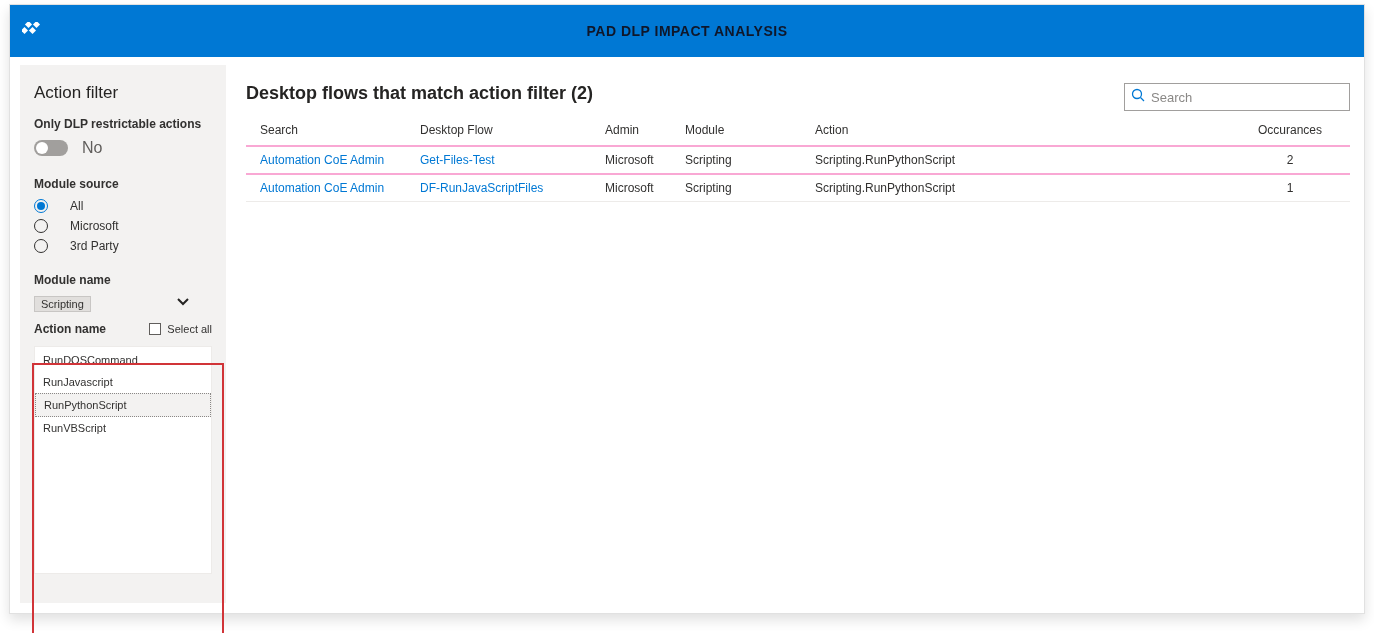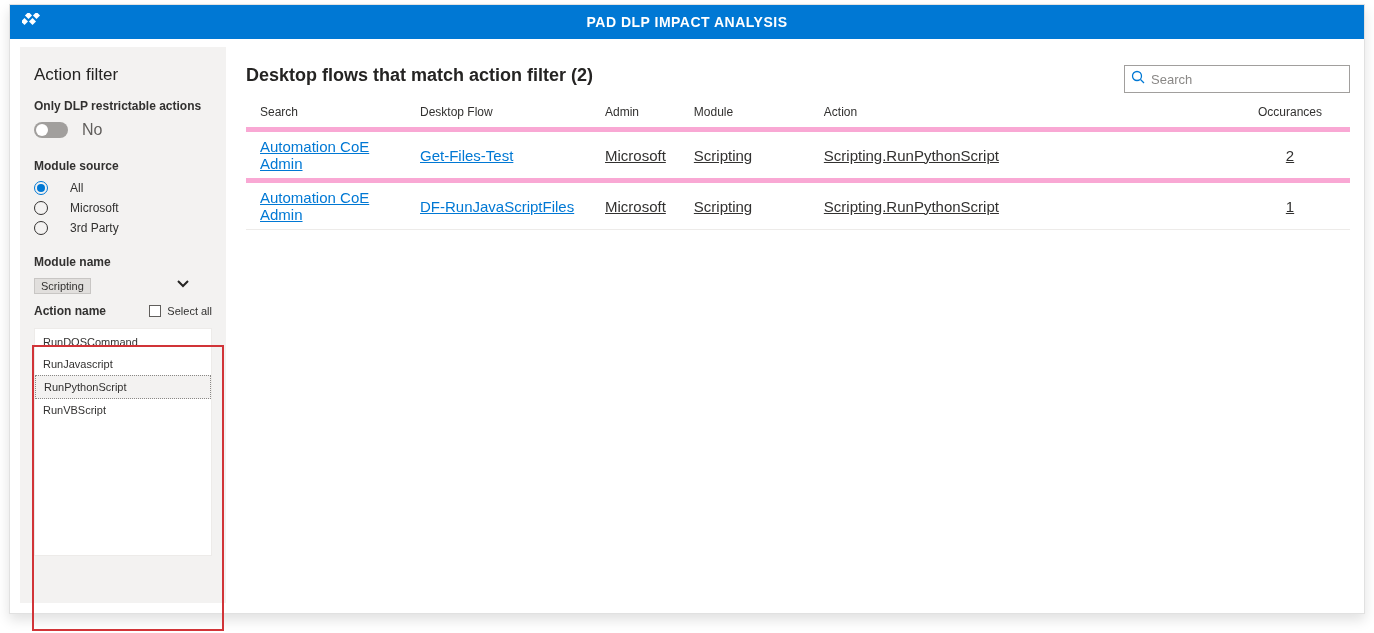--- a/index.html
+++ b/index.html
@@ -21,23 +21,23 @@
       height: 610px;
       margin: 4px auto;
       border: 1px solid #e1e1e1;
       box-shadow: 0 6px 12px rgba(0,0,0,0.12);
       background: #fff;
       display: flex;
       flex-direction: column;
     }
 
     .top-bar {
-      height: 34px;
+      height: 52px;
       background: #0078d4;
-      color: #ffffff;
+      color: #0f172a;
       display: flex;
       align-items: center;
       position: relative;
     }
 
     .top-bar-title {
       flex: 1;
       text-align: center;
       font-size: 14px;
       font-weight: 600;
@@ -282,24 +282,23 @@
     thead th {
       text-align: left;
       font-weight: 400;
       color: #323130;
       padding: 8px 14px;
       font-size: 12px;
     }
 
     tbody td {
       padding: 6px 14px;
-      border-top: 5px solid #f9a8d4;
-      color: #323130;
-      font-size: 15px;
-      text-decoration: underline;
+      border-top: 2px solid #f9a8d4;
+      color: #323130;
+      font-size: 12px;
     }
 
     tbody tr:last-child td {
       border-bottom: 1px solid #edebe9;
     }
 
     .link {
       color: #0078d4;
       cursor: pointer;
     }

